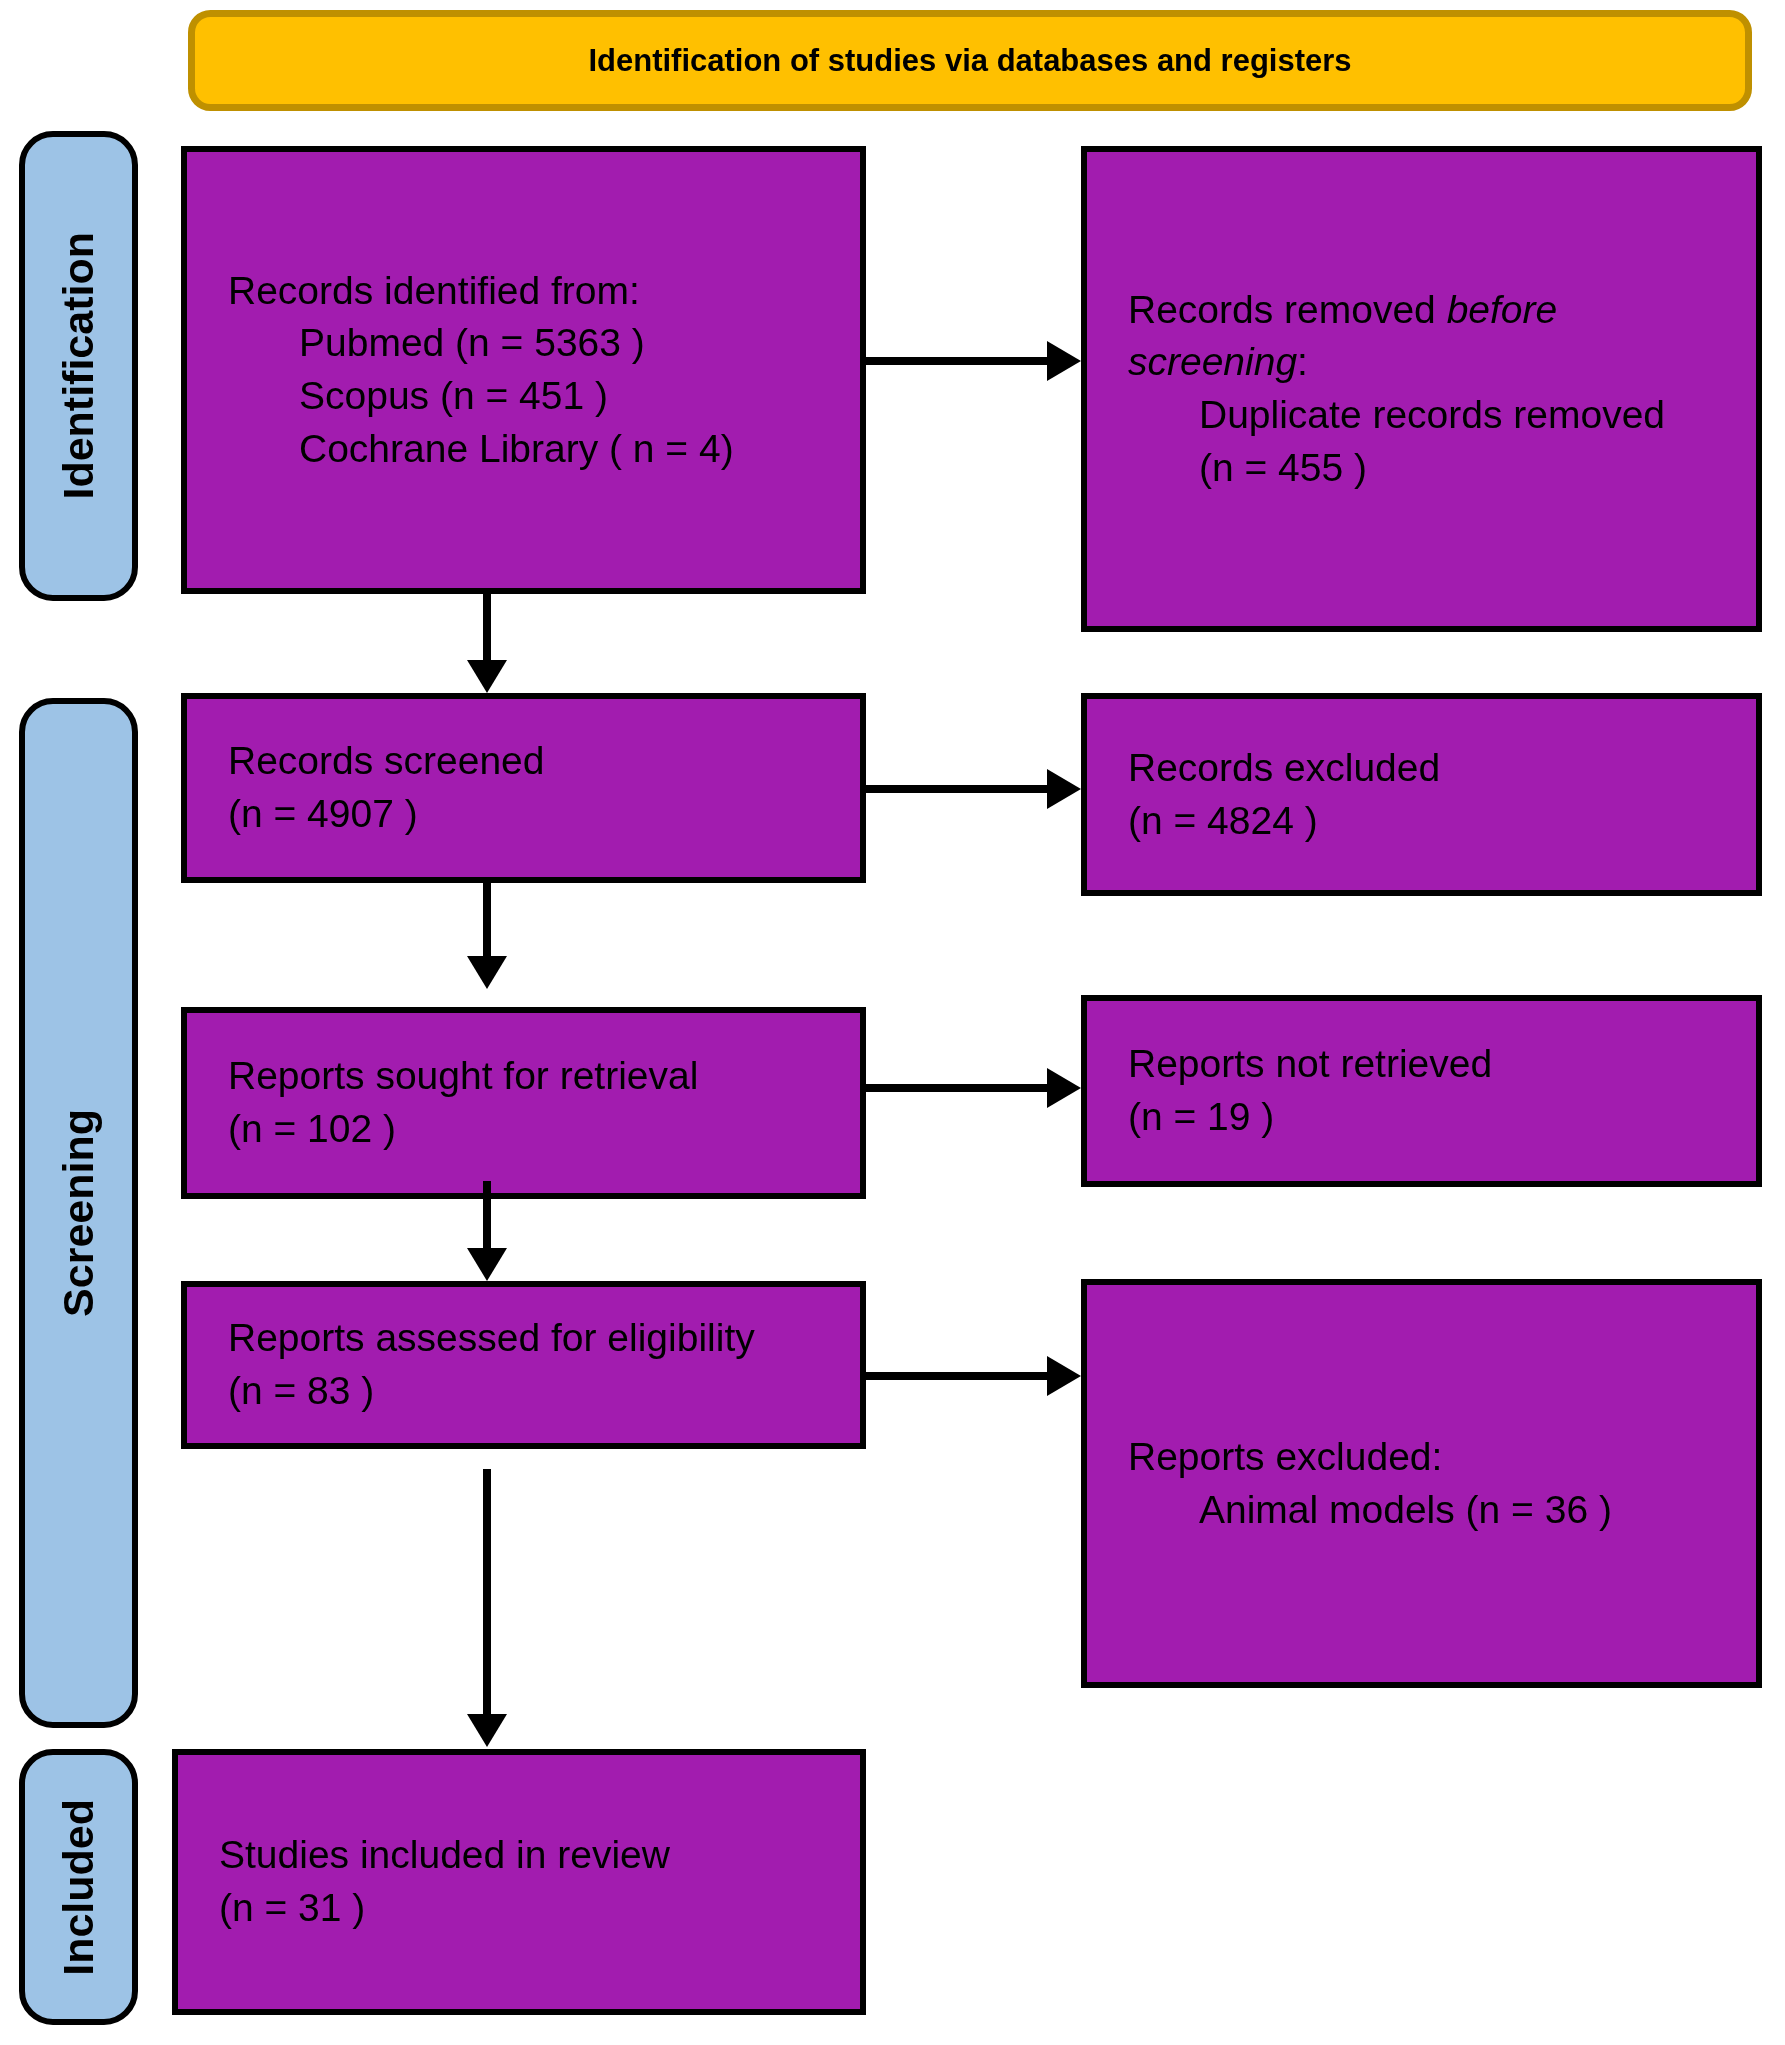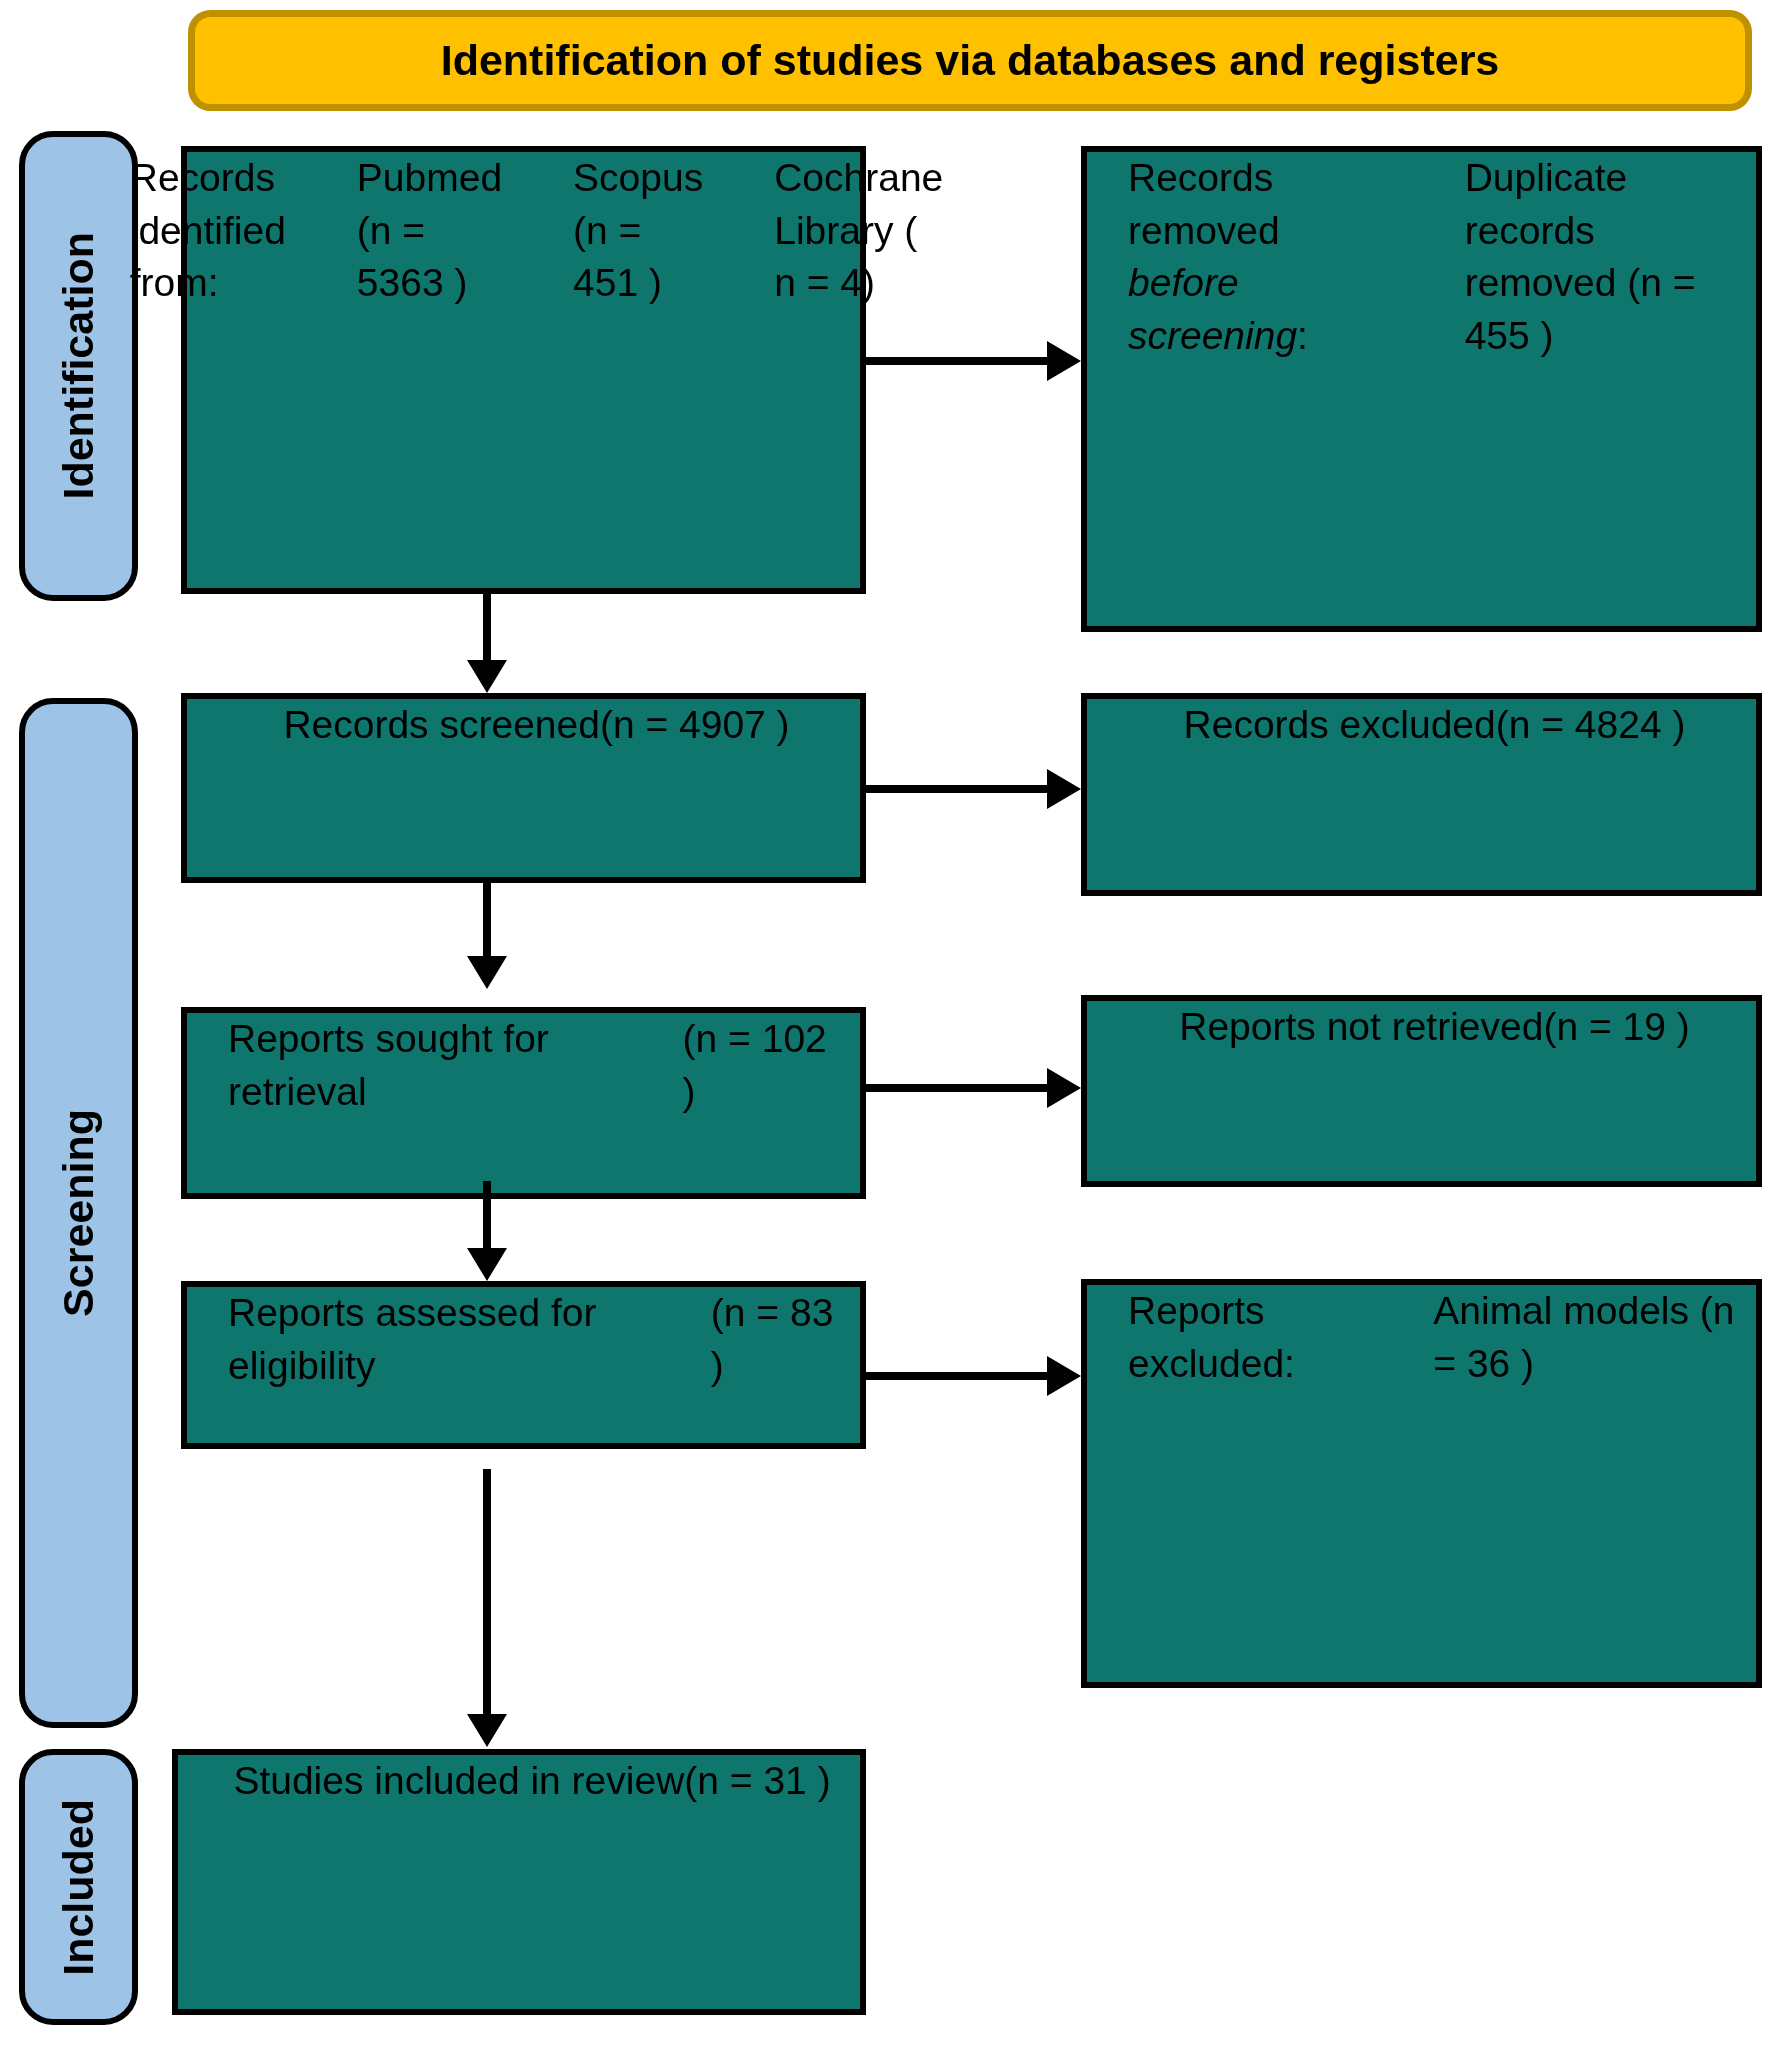--- a/index.html
+++ b/index.html
@@ -8,39 +8,39 @@
     font-family:"Liberation Sans", sans-serif;color:#000;
   }
   
   .banner{
     position:absolute;left:188px;top:10.4px;width:1564px;height:101px;
     background:var(--banner-fill,#FFC000);
     border:7.5px solid var(--banner-border,#BF9000);
     border-radius:22.4px;box-sizing:border-box;
     display:flex;align-items:center;justify-content:center;
   }
-  .banner .title{font-size:43px;font-weight:bold;}
+  .banner .title{font-size:31px;font-weight:bold;}
   
   .stage{
     position:absolute;left:18.7px;width:119px;
     background:var(--stage-fill,#9DC3E6);
     border:6.7px solid #000;border-radius:34px;box-sizing:border-box;
     display:flex;align-items:center;justify-content:center;
   }
   .stage span{
     writing-mode:vertical-rl;transform:rotate(180deg);
     font-size:43px;font-weight:bold;white-space:nowrap;
   }
   .stage-identification{top:131px;height:470px;}
   .stage-screening{top:698px;height:1030px;}
   .stage-included{top:1749px;height:276px;}
   
   .box{
-    position:absolute;background:#0f766e;border:6.7px solid #000;box-sizing:border-box;
-    display:flex;flex-direction:row;justify-content:center;
+    position:absolute;background:#a21caf;border:6.7px solid #000;box-sizing:border-box;
+    display:flex;flex-direction:column;justify-content:center;
     font-size:39px;line-height:1.35;
     padding-left:41px;padding-right:15px;
   }
   .box .indent{padding-left:71px;}
   .lcol{left:181px;width:685px;}
   .rcol{left:1081px;width:681px;}
   .box-records-identified{top:146px;height:448px;}
   .box-records-removed{top:146px;height:486px;}
   .box-records-screened{top:693px;height:190px;}
   .box-records-excluded{top:693px;height:203px;}

